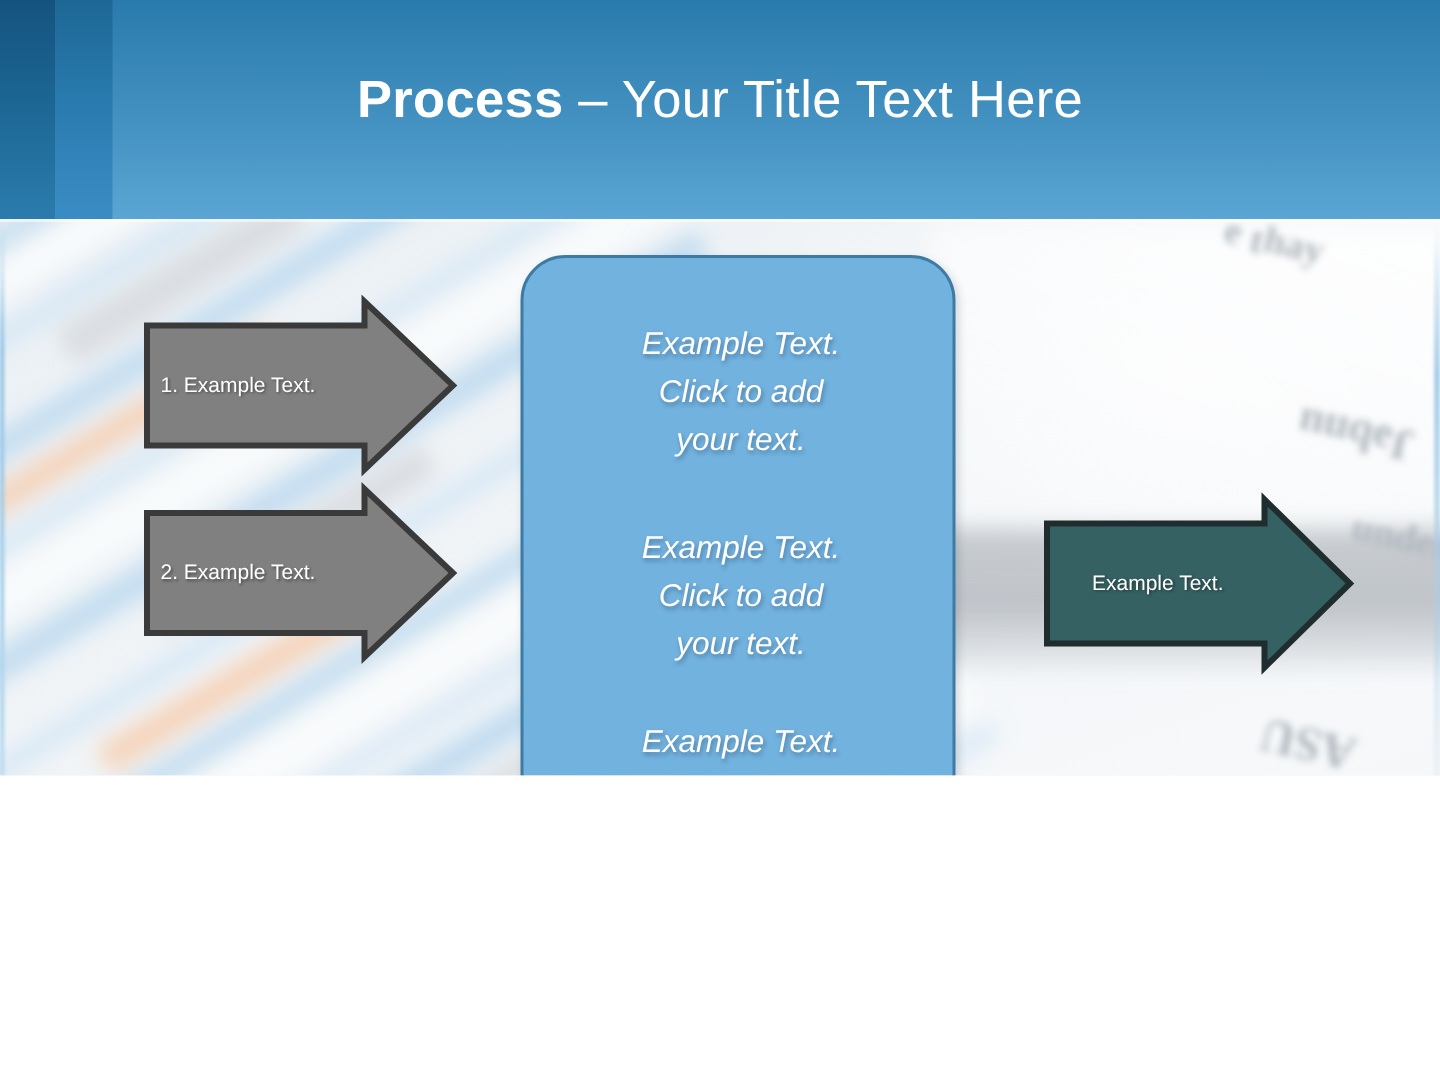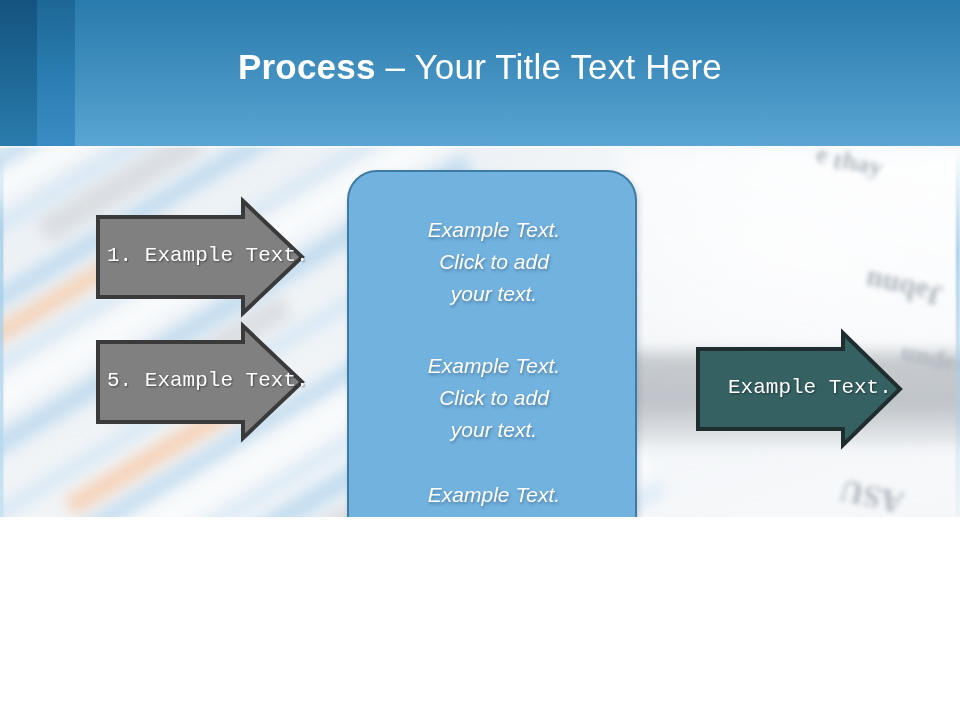--- a/index.html
+++ b/index.html
@@ -134,25 +134,24 @@
 
   
   .arrow {
     position: absolute;
     display: block;
   }
   .arrow svg { display: block; overflow: visible; }
   .arrow-label {
     position: absolute;
     color: #ffffff;
-    font-size: 21px;
+    font-size: 14px;
     line-height: 20px;
     white-space: nowrap;
     text-shadow: 1px 1px 2px rgba(0,0,0,.45);
-    font-family: Liberation Mono, monospace;
   }
 
   
   .center-box {
     position: absolute;
     left: 347px; top: 170px;
     width: 290px; height: 435px;
     background: #72b2de;
     border: 2px solid #3e7ba4;
     border-radius: 30px;
@@ -236,21 +235,21 @@
     <svg width="210" height="118" viewBox="0 0 210 118">
       <polygon points="3,19 148,19 148,3 207,59 148,115 148,99 3,99" fill="#808080" stroke="#3a3a3a" stroke-width="4" stroke-linejoin="miter"></polygon>
     </svg>
     <div class="arrow-label" style="left:12px; top:48px;">1. Example Text.</div>
   </div>
 
   <div class="arrow" style="left:95px; top:323px;">
     <svg width="210" height="118" viewBox="0 0 210 118">
       <polygon points="3,19 148,19 148,3 207,59 148,115 148,99 3,99" fill="#808080" stroke="#3a3a3a" stroke-width="4" stroke-linejoin="miter"></polygon>
     </svg>
-    <div class="arrow-label" style="left:12px; top:48px;">5. Example Text.</div>
+    <div class="arrow-label" style="left:12px; top:48px;">2. Example Text.</div>
   </div>
 
 
   <div class="center-box">
     <div class="center-text-group ctg1">Example Text.
 Click  to add
 your text.</div>
     <div class="center-text-group ctg2">Example Text.
 Click  to add
 your text.</div>

